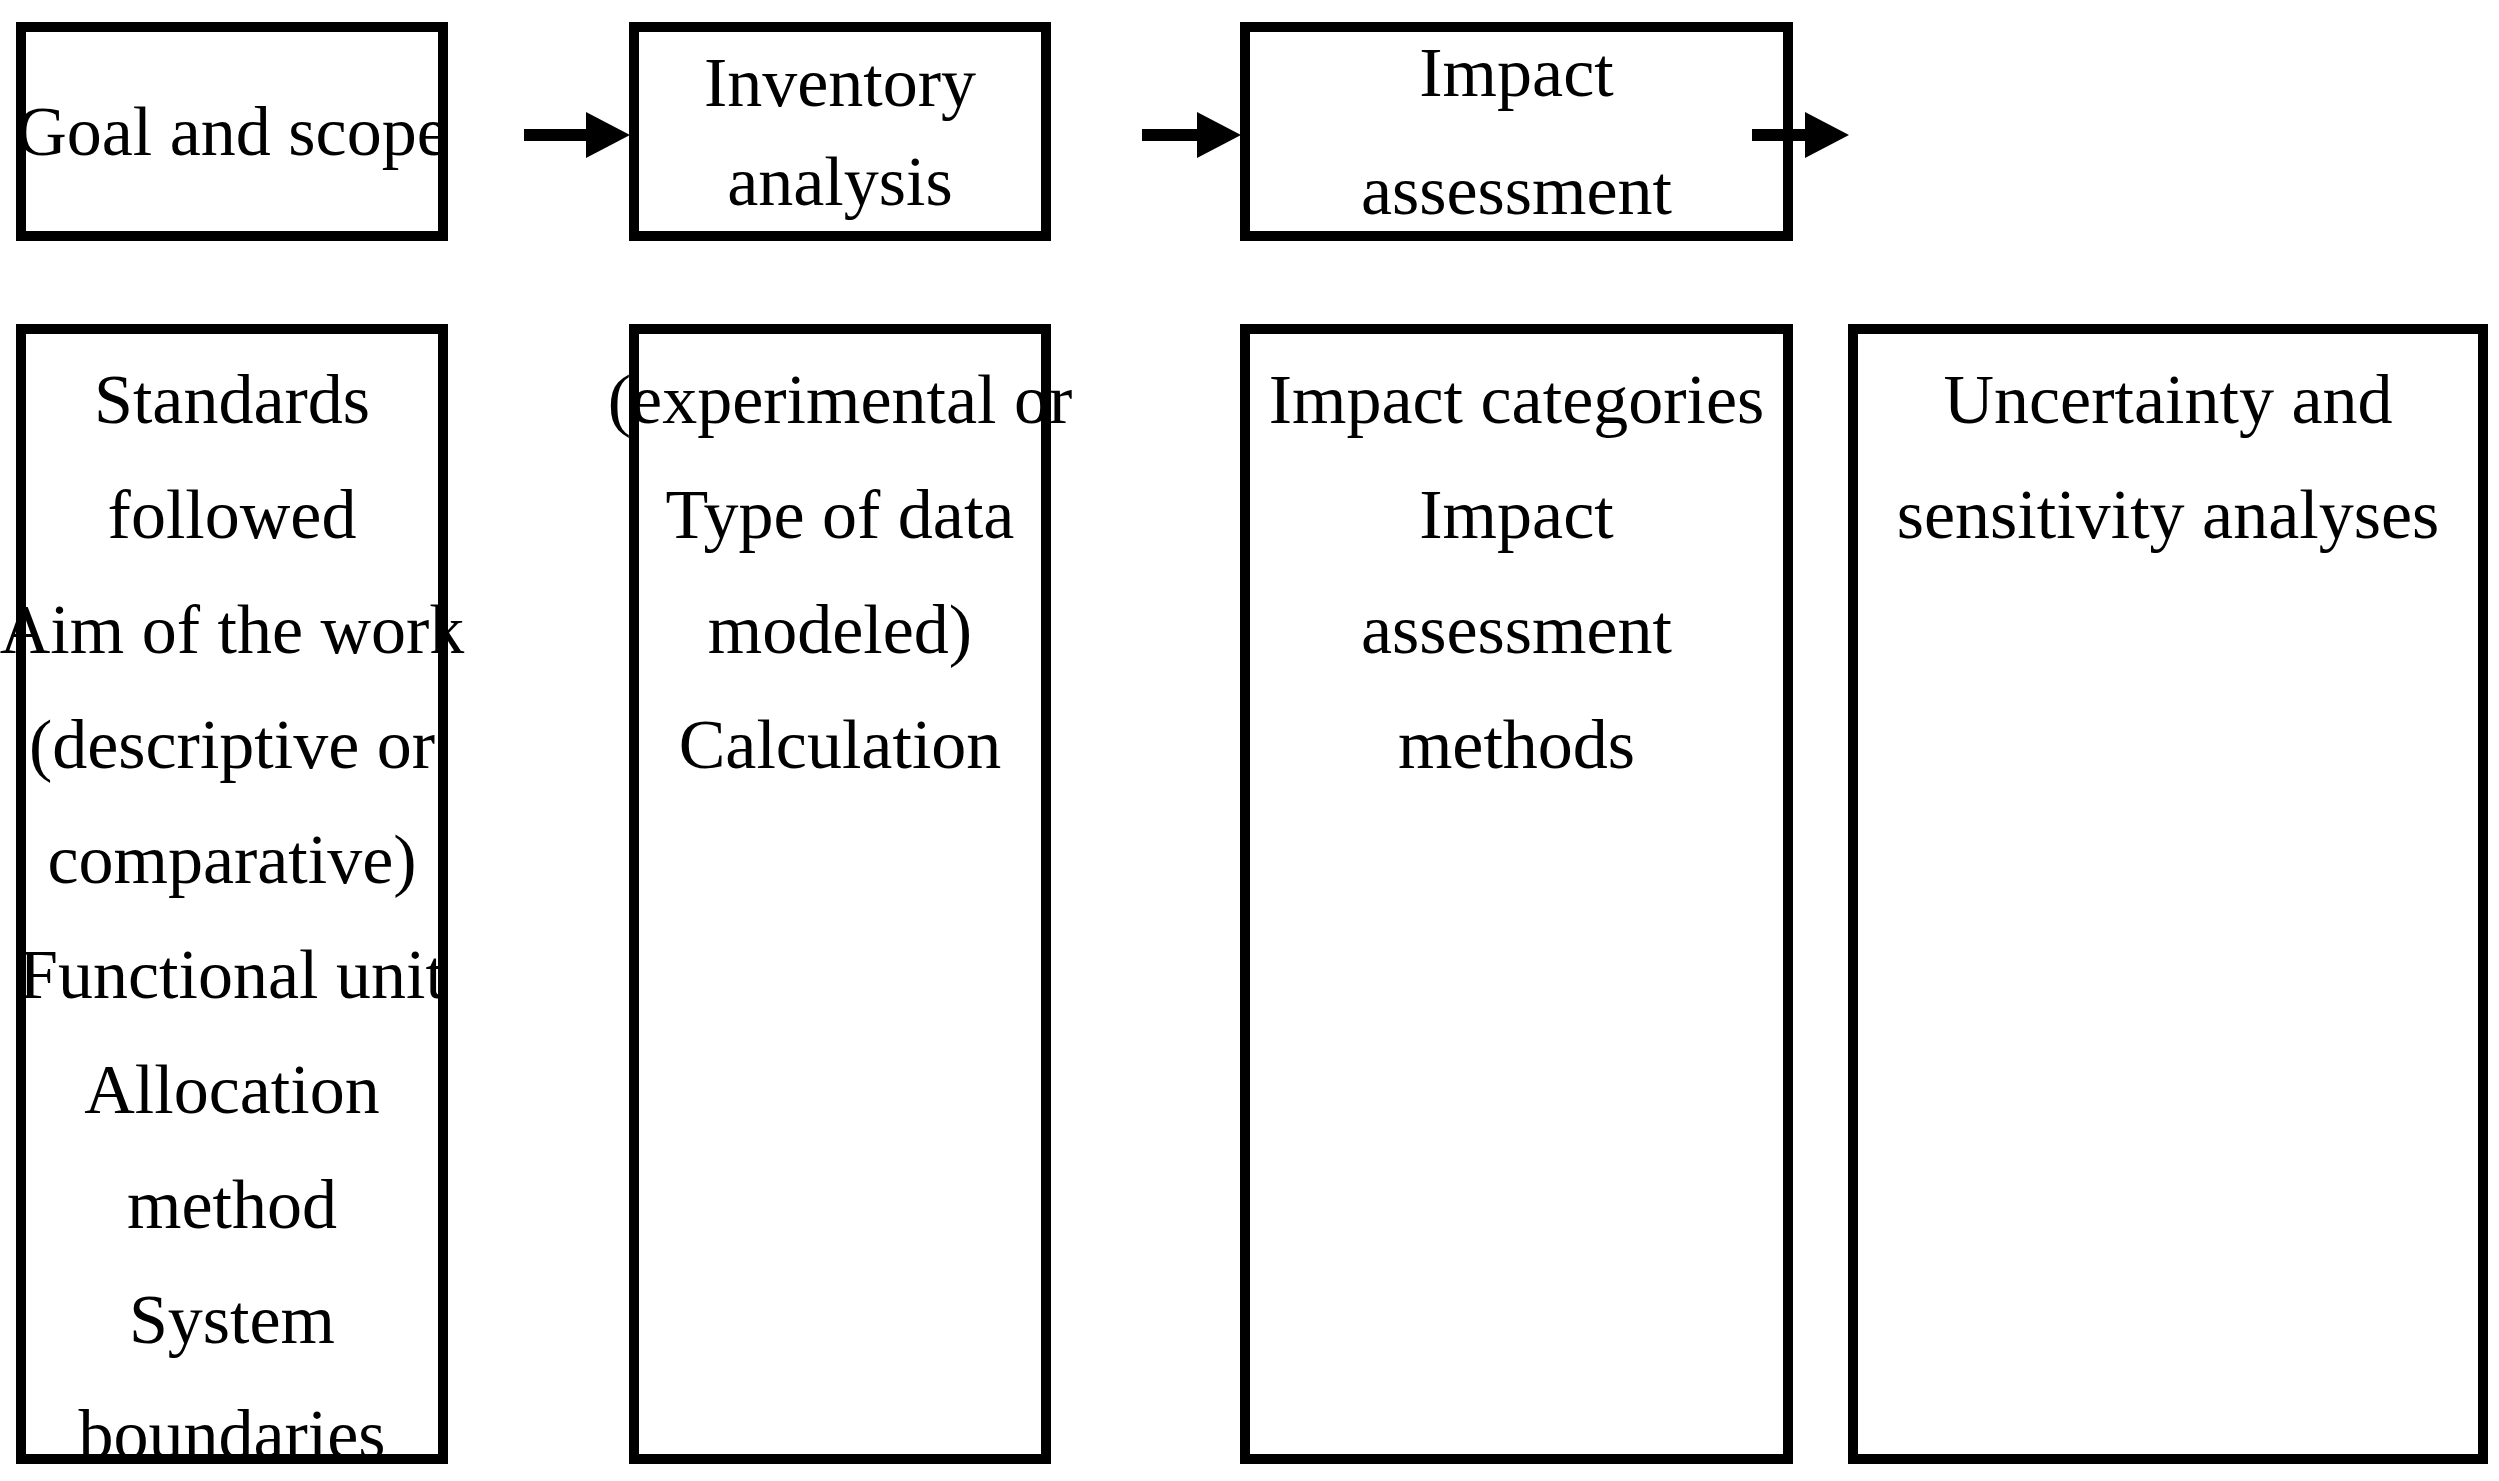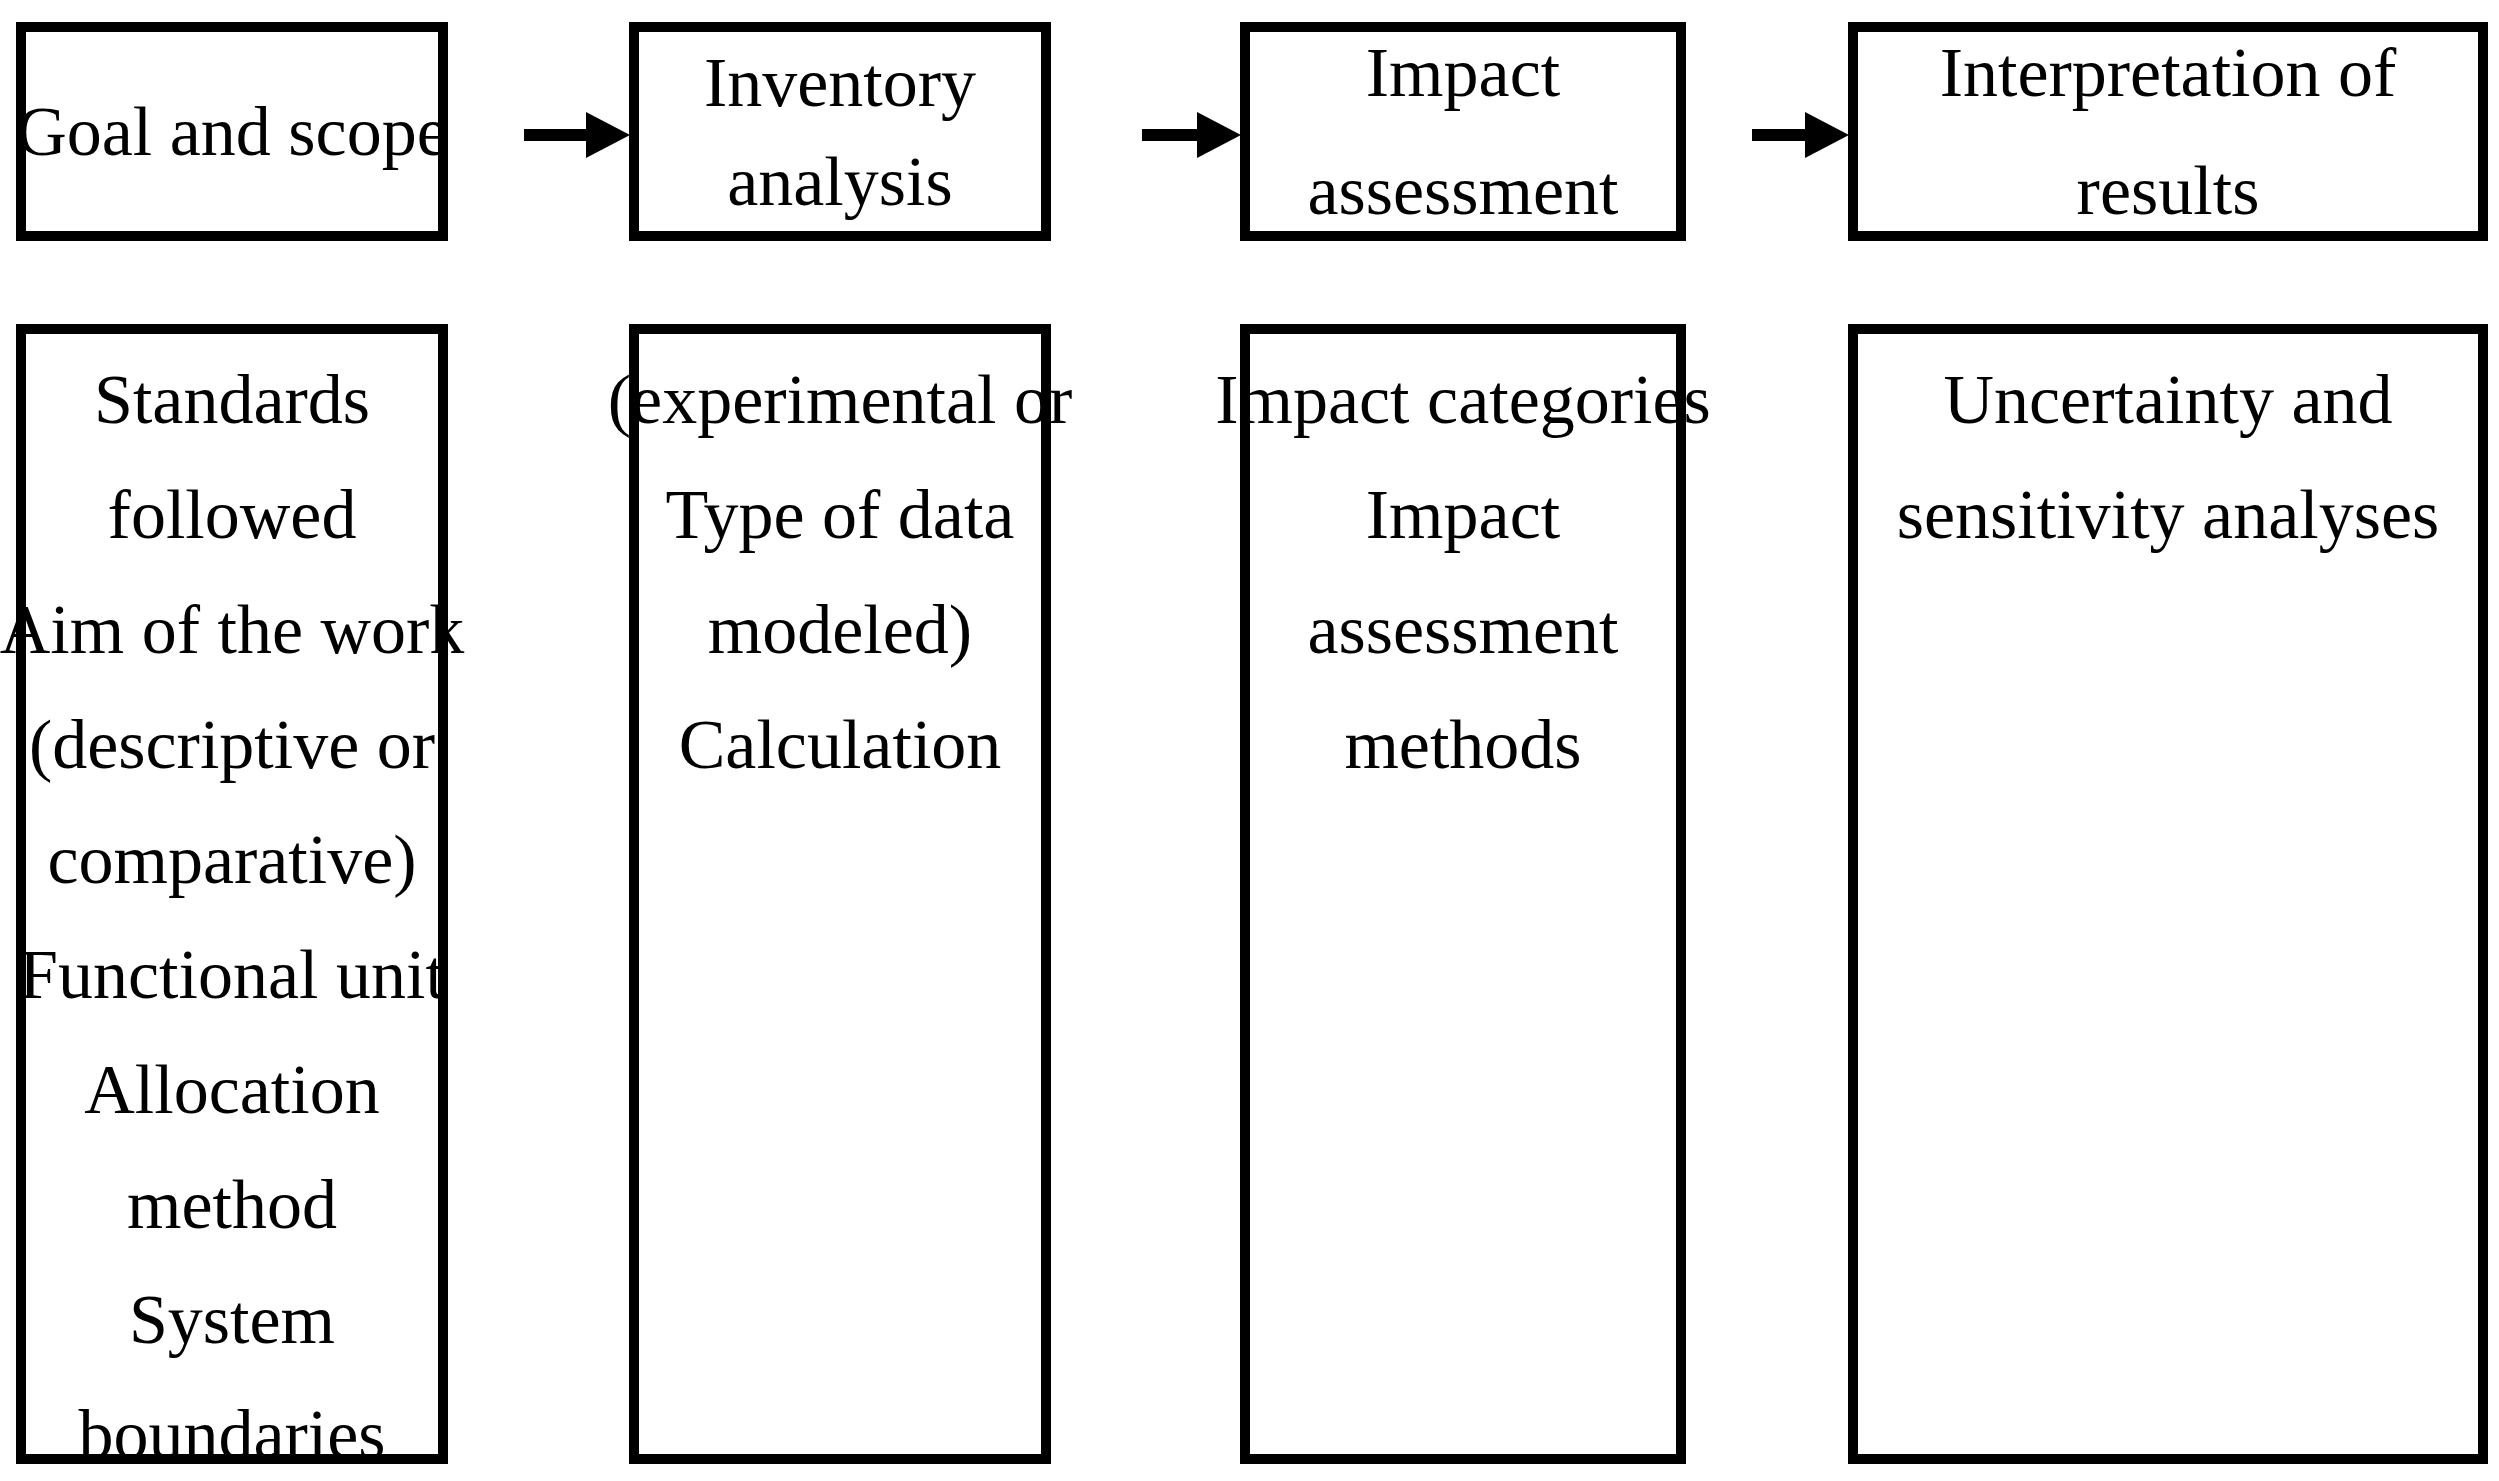--- a/index.html
+++ b/index.html
@@ -42,21 +42,21 @@
     display: block;
     white-space: nowrap;
   }
   .top-box .line { line-height: 99px; }
   .top-box.wide-gap .line { line-height: 118px; }
   .bottom-box .line { line-height: 115px; }
 
   
   .col1 { left: 16px;   width: 432px; }
   .col2 { left: 629px;  width: 422px; }
-  .col3 { left: 1240px; width: 446px; }
+  .col3 { left: 1240px; width: 553px; }
   .col4 { left: 1848px; width: 640px; }
 
   
   .arrow-shaft {
     position: absolute;
     top: 129px;
     height: 11.8px;
     background: #000000;
   }
   .arrow-head {
@@ -96,24 +96,20 @@
   <div class="arrow-head head2"></div>
 
   <div class="box top-box wide-gap col3">
     <span class="line">Impact</span>
     <span class="line">assessment</span>
   </div>
 
   <div class="arrow-shaft shaft3"></div>
   <div class="arrow-head head3"></div>
 
-  <div class="box top-box wide-gap col4">
-    <span class="line">Interpretation of</span>
-    <span class="line">results</span>
-  </div>
 
   <div class="box bottom-box col1">
     <span class="line">Standards</span>
     <span class="line">followed</span>
     <span class="line">Aim of the work</span>
     <span class="line">(descriptive or</span>
     <span class="line">comparative)</span>
     <span class="line">Functional unit</span>
     <span class="line">Allocation</span>
     <span class="line">method</span>

